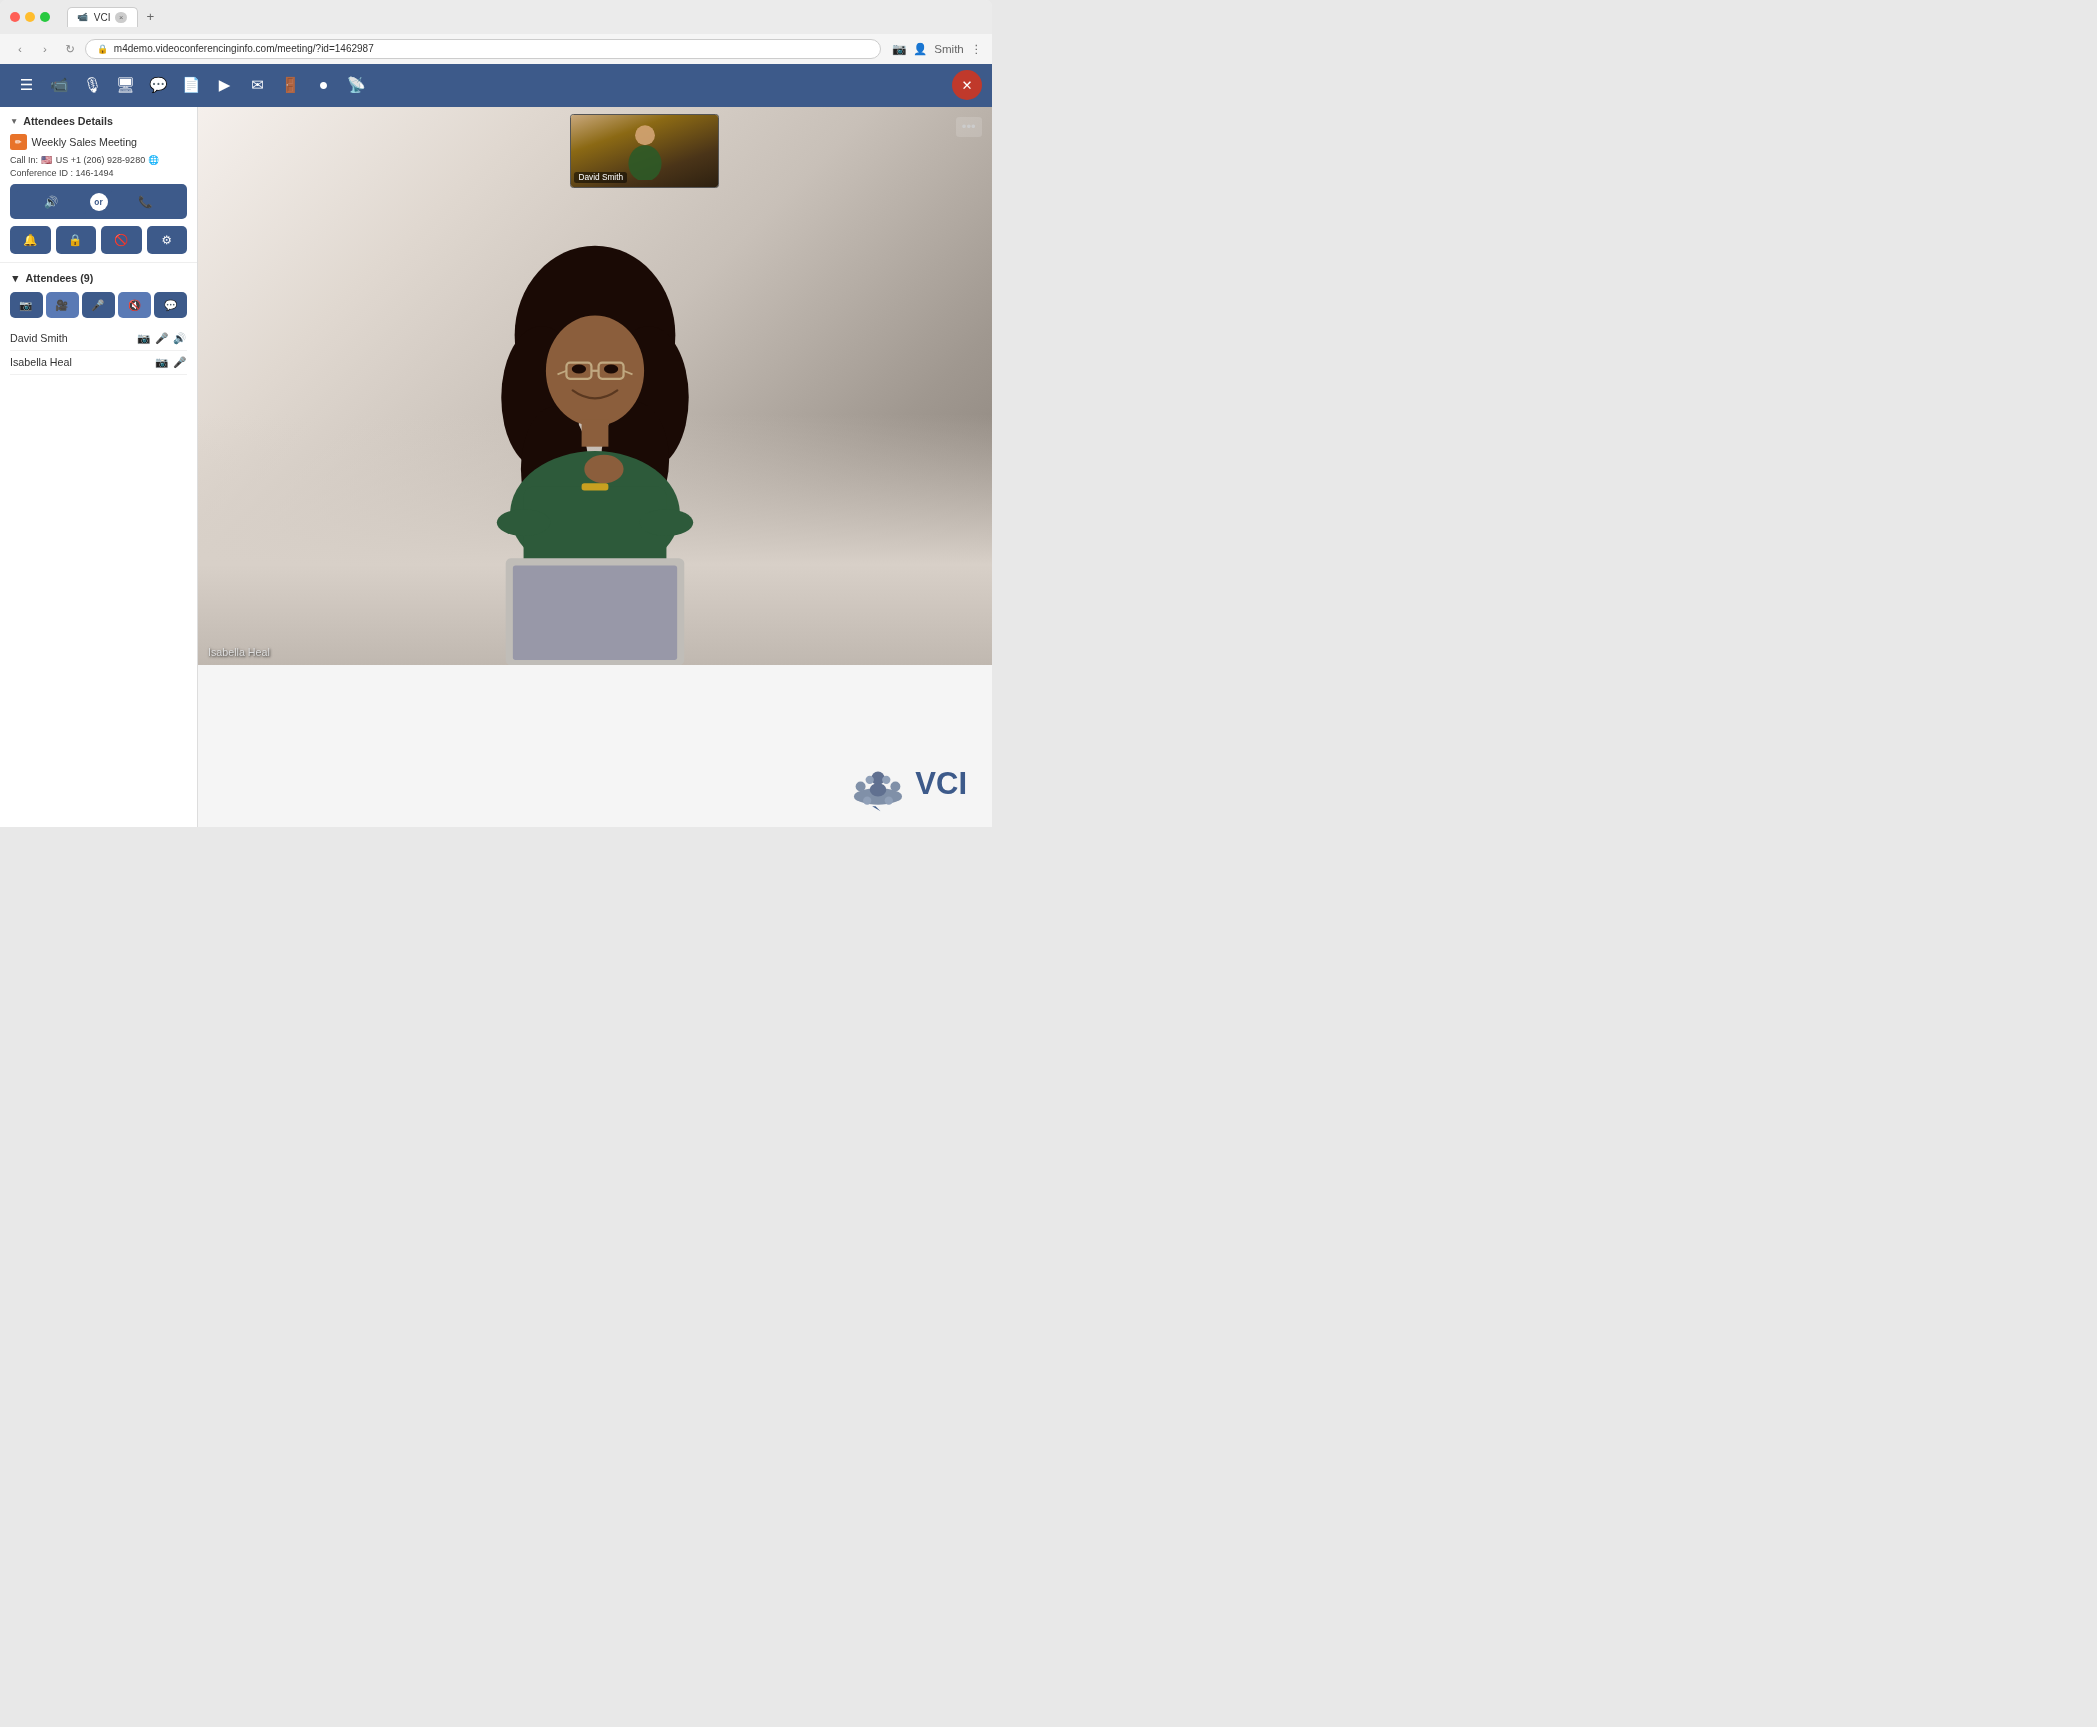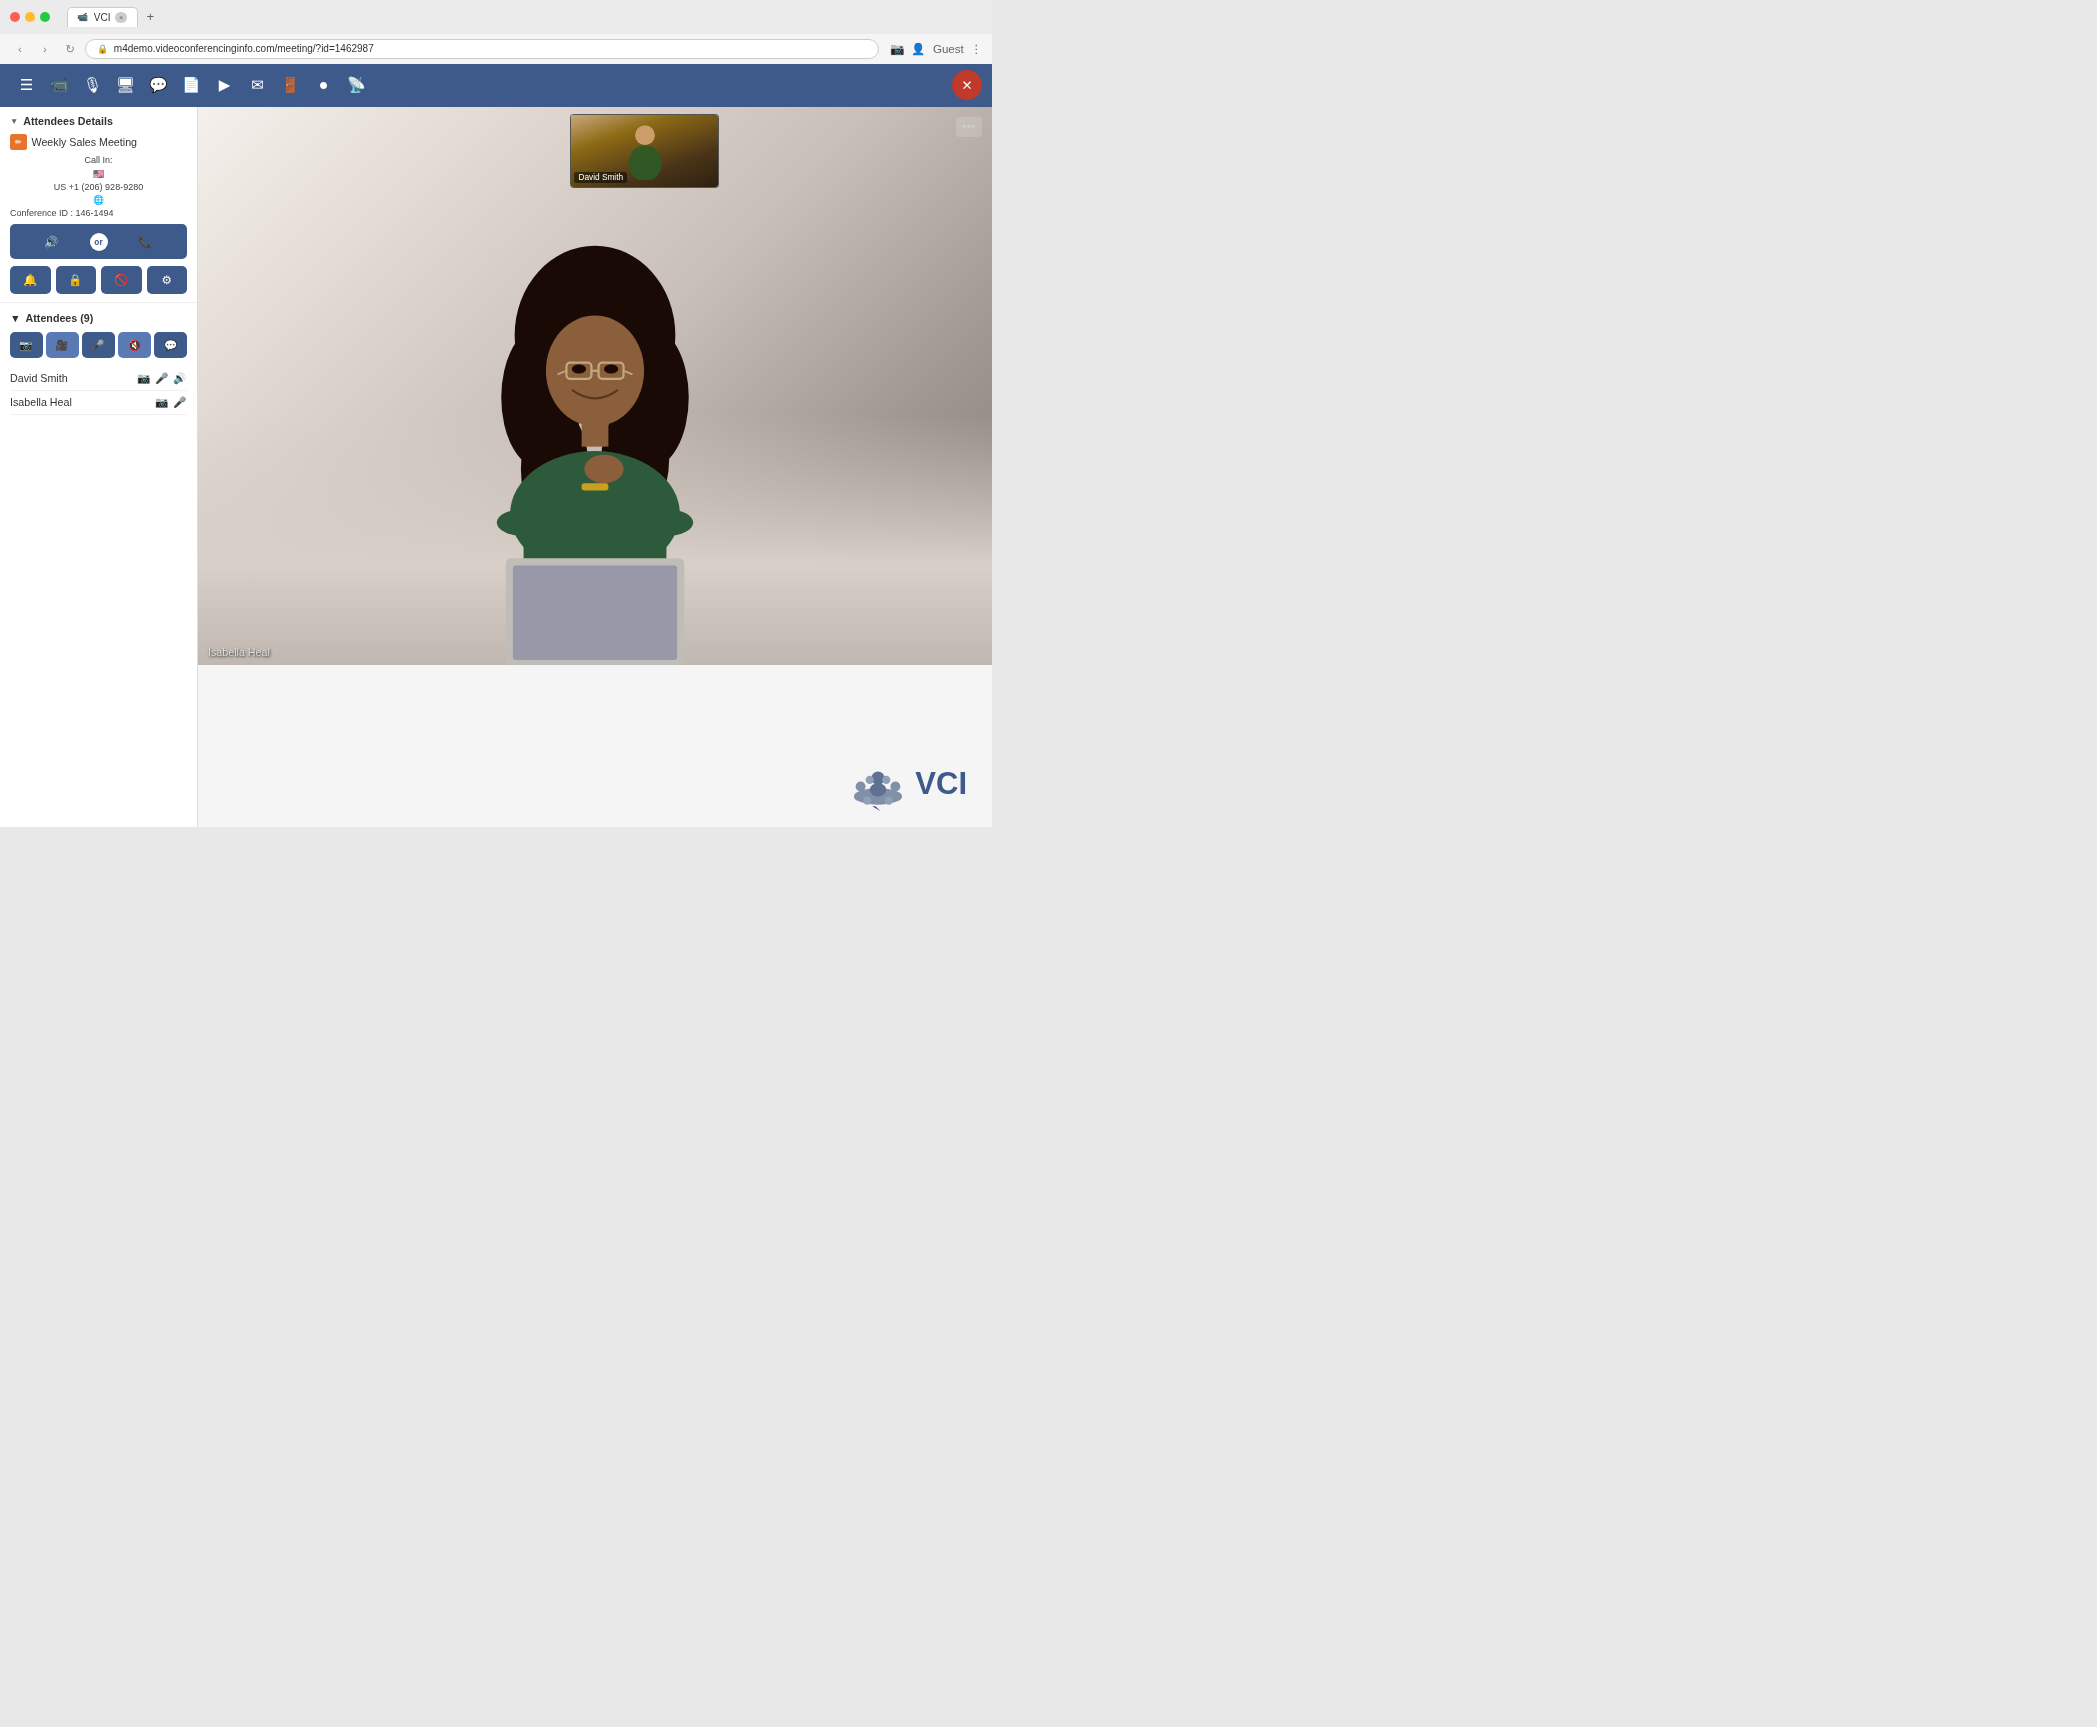--- a/index.html
+++ b/index.html
@@ -128,21 +128,21 @@
       width: 16.5px; height: 16.5px;
       background: #e8732a; border-radius: 2.5px;
       display: flex; align-items: center; justify-content: center;
       font-size: 8.3px; color: #fff; flex-shrink: 0;
     }
     .conf-title {
       font-size: 10.7px; font-weight: 400; color: #333;
     }
     .conf-callin {
       font-size: 9px; color: #444; margin-bottom: 2.5px;
-      display: flex; align-items: center; gap: 3.3px; flex-direction: column;
+      display: flex; align-items: center; gap: 3.3px;
     }
     .conf-id {
       font-size: 9px; color: #444; margin-bottom: 6.6px;
     }
 
     
     .audio-controls {
       display: flex; align-items: center; gap: 3.3px;
       background: #3d5a8a; border-radius: 5px;
       padding: 5px 6.6px;
@@ -301,21 +301,21 @@
     <div class="nav-btn">‹</div>
     <div class="nav-btn">›</div>
     <div class="nav-btn">↻</div>
     <div class="address-bar">
       <span class="lock">🔒</span>
       <span>m4demo.videoconferencinginfo.com/meeting/?id=1462987</span>
     </div>
     <div class="browser-actions">
       <span class="browser-action-btn">📷</span>
       <span class="browser-action-btn">👤</span>
-      <span class="browser-action-btn">Guest</span>
+      <span class="browser-action-btn">Smith</span>
       <span class="browser-action-btn">⋮</span>
     </div>
   </div>
 </div>
 
 <div class="app">
 
   <div class="toolbar">
     <div class="toolbar-btn">
       <span>☰</span>

